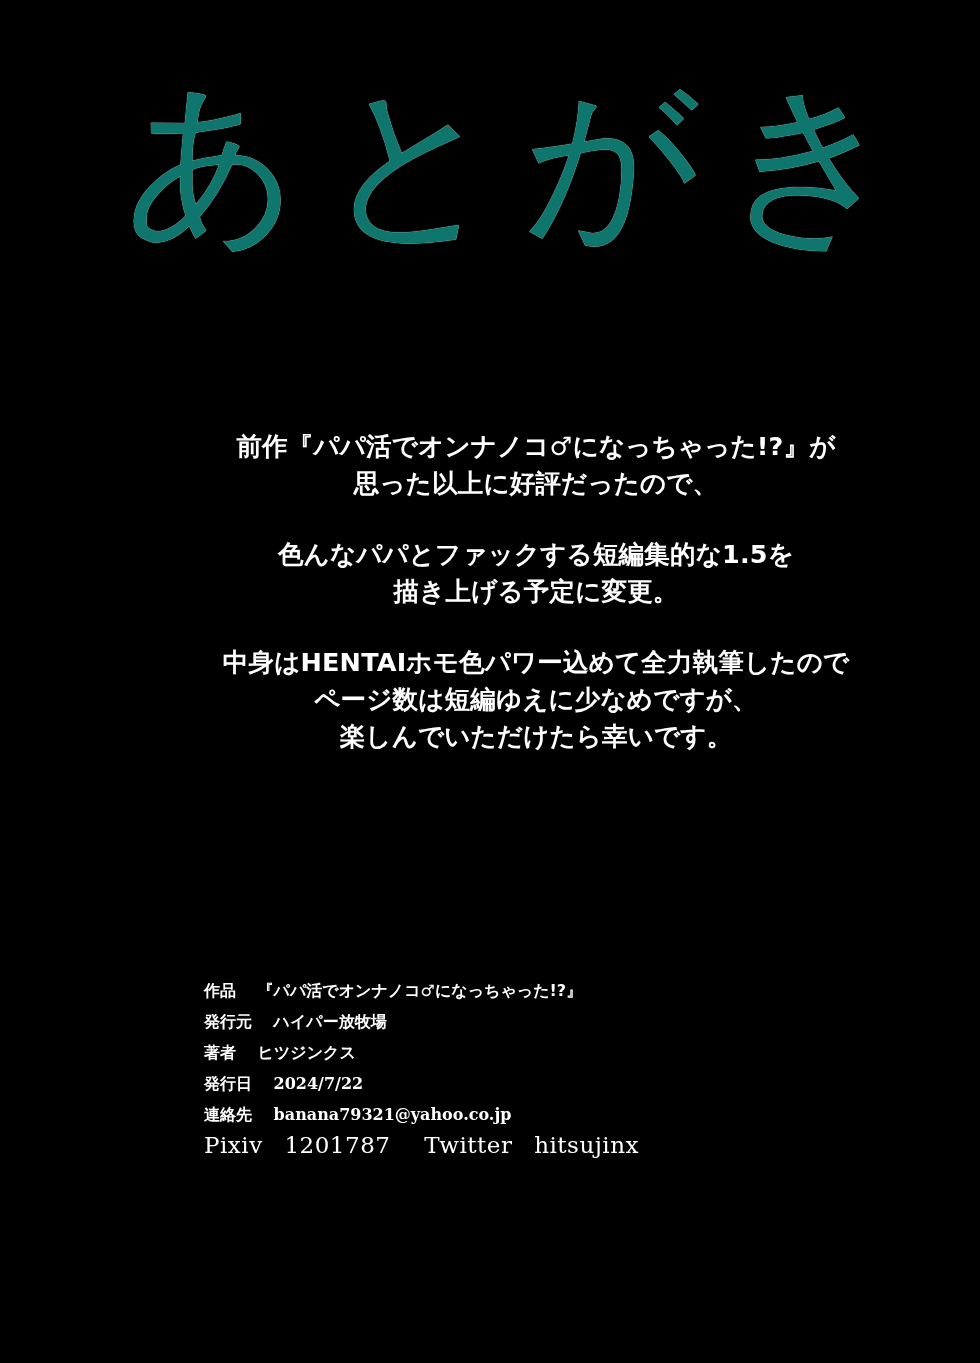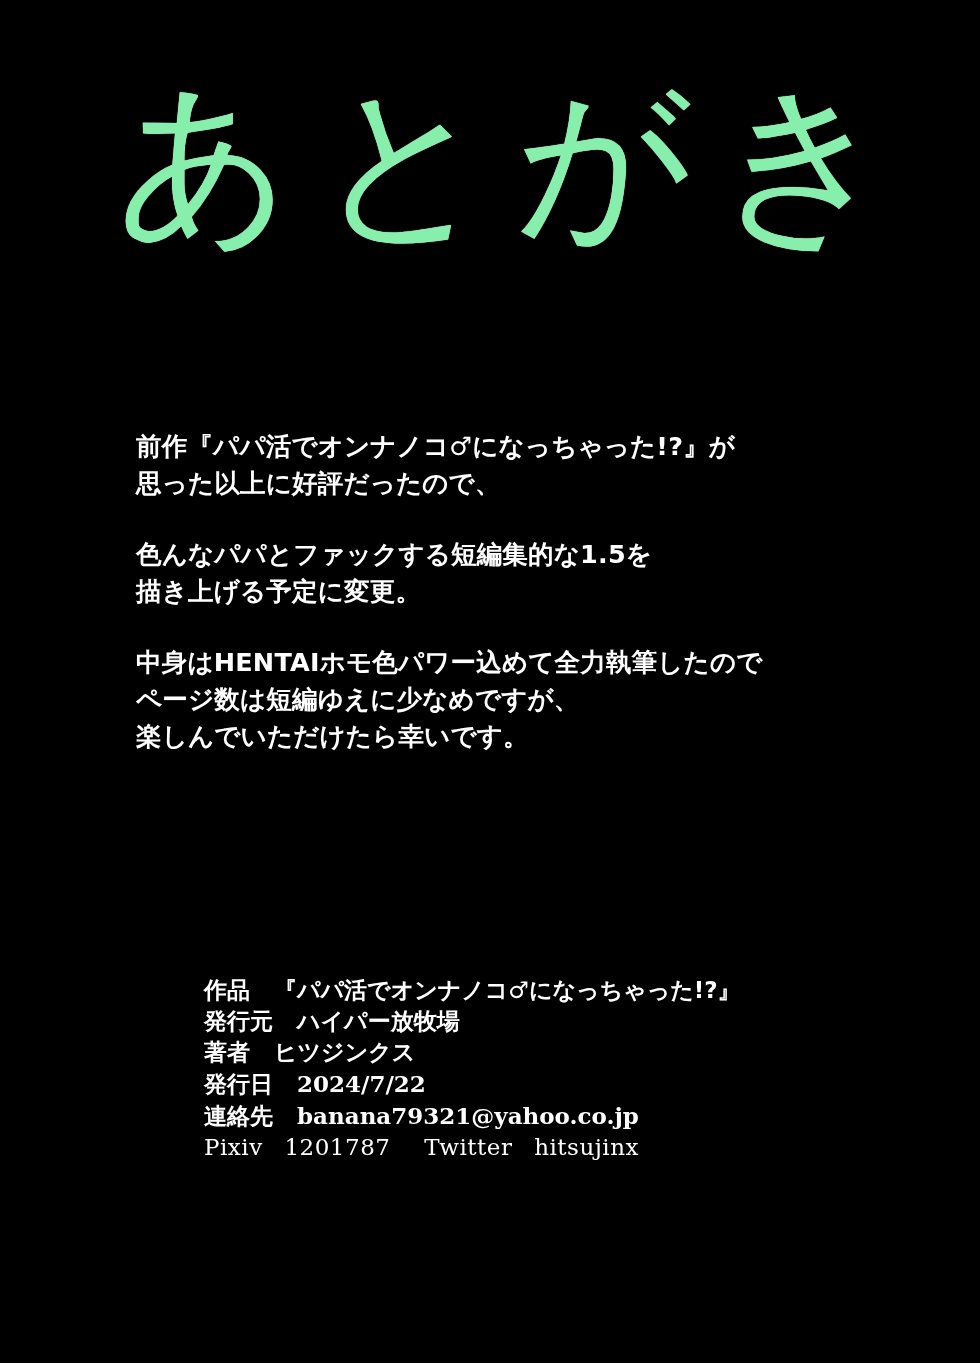--- a/index.html
+++ b/index.html
@@ -18,25 +18,25 @@
 
   .page {
     position: absolute;
     inset: 0;
     background: #000000;
   }
 
   
   .heading {
     position: absolute;
-    left: 116px;
+    left: 124px;
     top: 62px;
     width: 760px;
     height: 210px;
-    color: #86efac;
+    color: #0f766e;
     font-family: "DejaVu Sans", sans-serif;
     font-size: 172px;
     line-height: 200px;
     letter-spacing: 24px;
     font-weight: 400;
     white-space: nowrap;
     text-shadow: 0 0 1px #ffffff;
   }
 
   
@@ -53,31 +53,32 @@
     font-weight: 700;
     letter-spacing: 0.2px;
     color: #ffffff;
   }
   .para:last-child {
     margin-bottom: 0;
   }
   .para .line {
     display: block;
     white-space: nowrap;
+    text-align: center;
   }
 
   
   .colophon {
     position: absolute;
     left: 204px;
     top: 975px;
     width: 740px;
   }
   .colo-row {
-    font-size: 23px;
+    font-size: 16px;
     line-height: 31px;
     font-weight: 700;
     white-space: nowrap;
     color: #ffffff;
   }
   .colo-row .lbl {
     display: inline-block;
   }
   .colo-row .val {
     display: inline-block;

